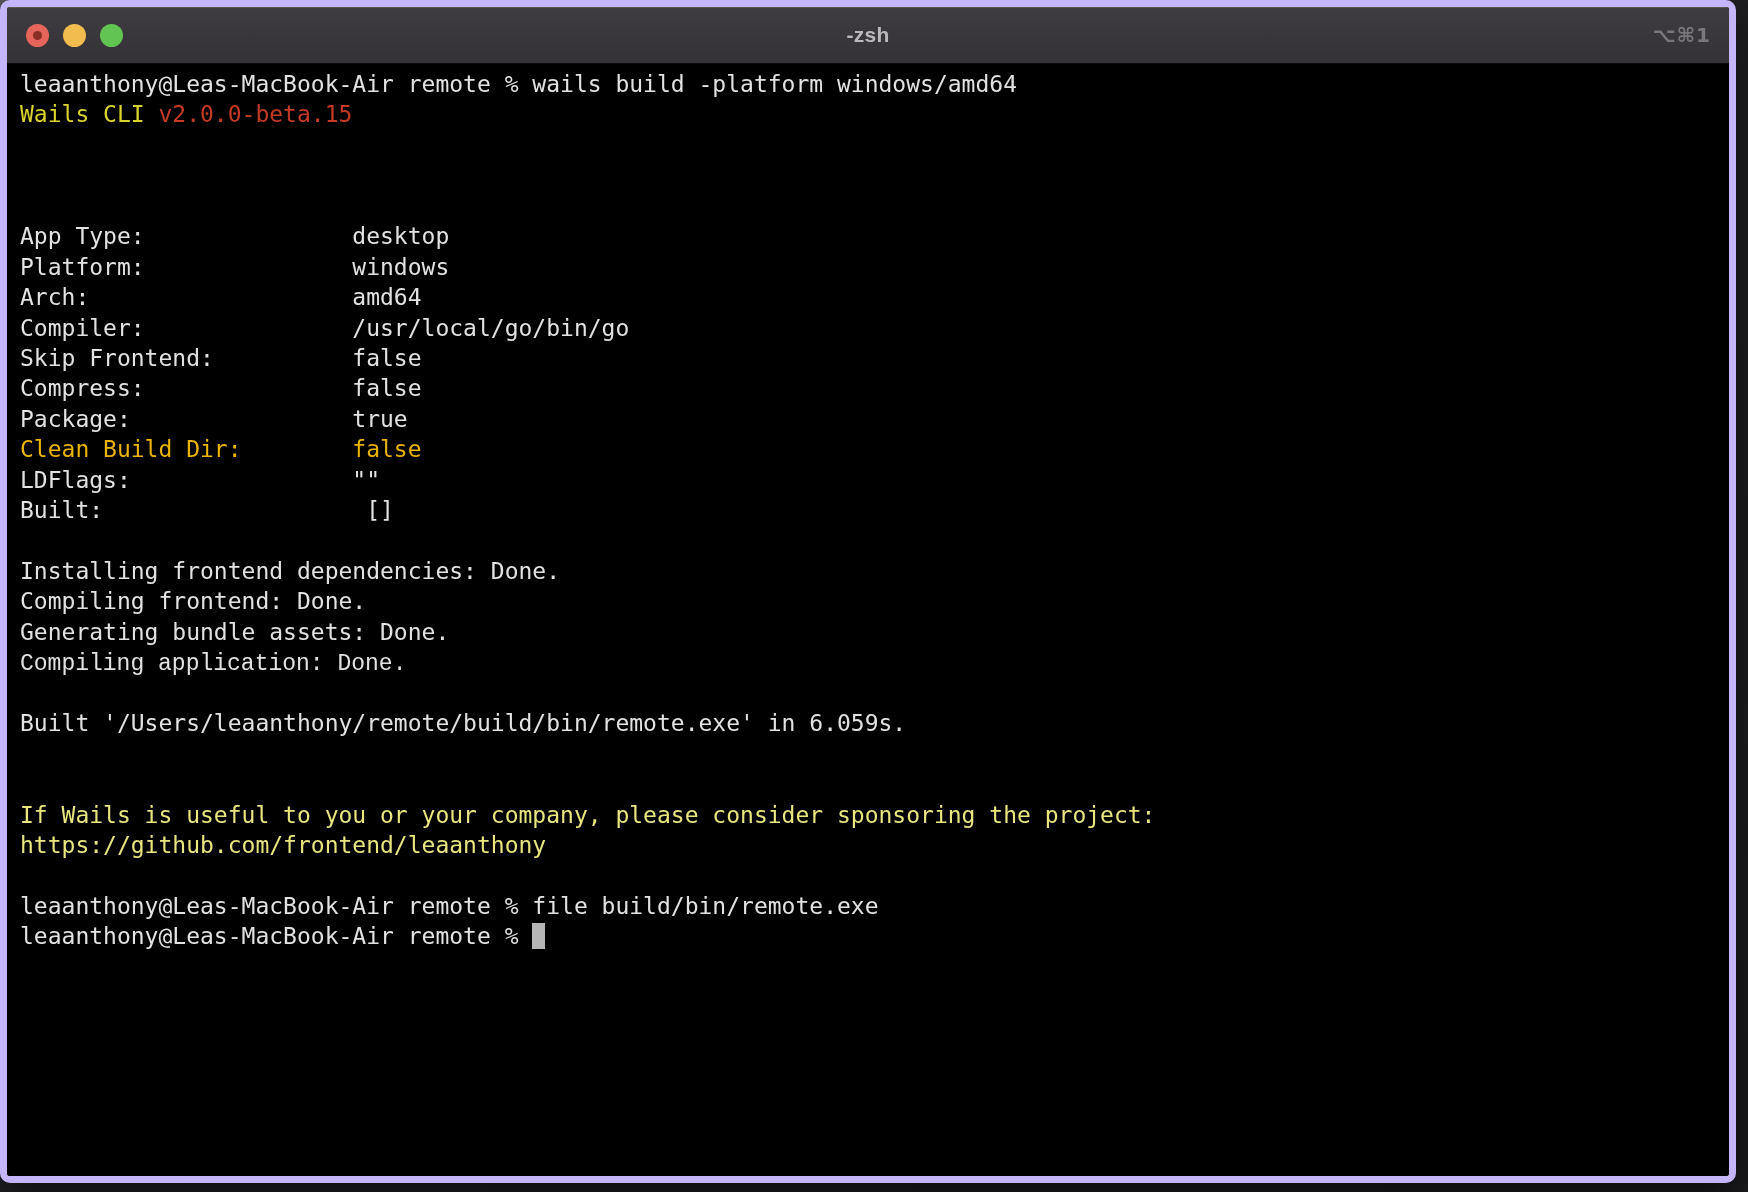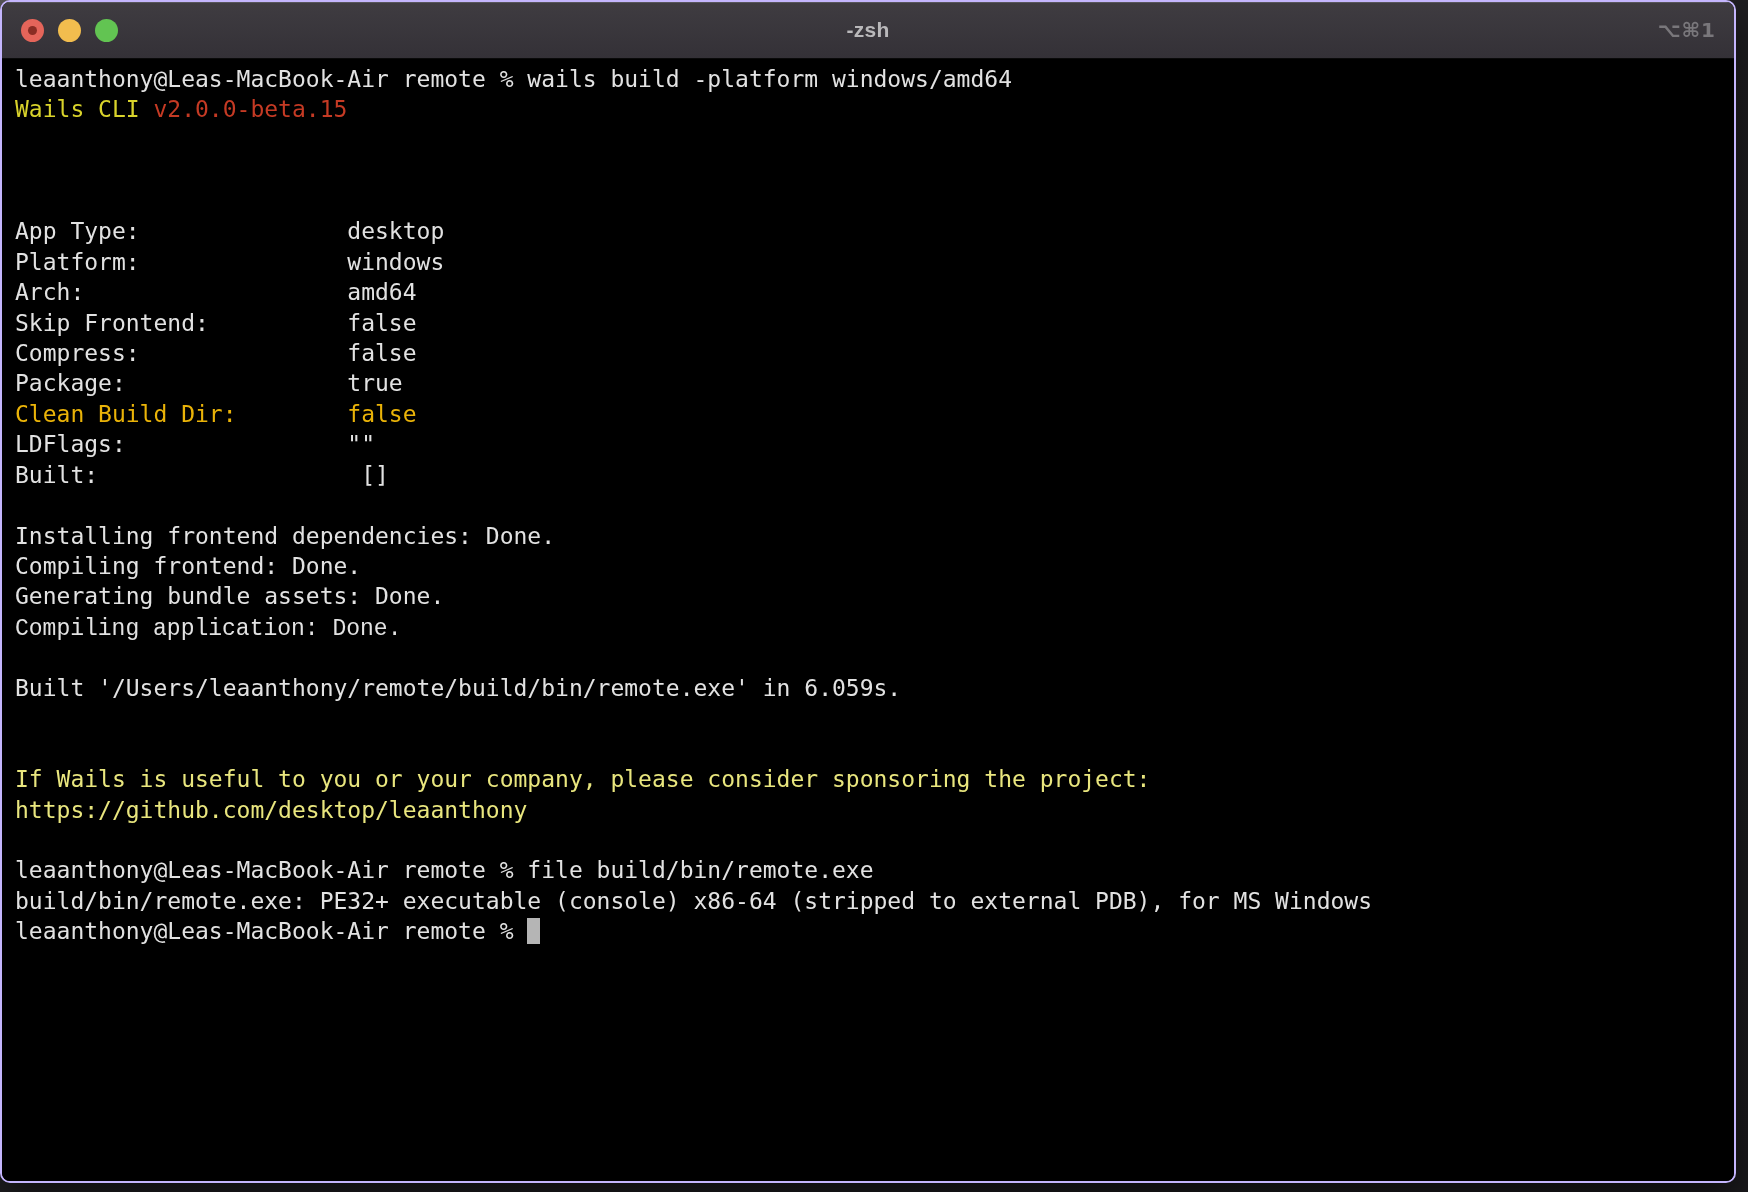--- a/index.html
+++ b/index.html
@@ -17,21 +17,21 @@
     background: linear-gradient(135deg, #59575a 0%, #3a393c 3%, #232225 20%, #1b1a1d 100%);
   }
   .window {
     position: absolute;
     left: 0;
     top: 0;
     right: 12px;
     bottom: 9px;
     background: #000000;
     border-radius: 10px;
-    border: 2px solid #c4b5fd;
+    border: 7px solid #c4b5fd;
     box-shadow: 0 18px 40px rgba(0,0,0,0.55);
     overflow: hidden;
     display: flex;
     flex-direction: column;
   }
   .titlebar {
     height: 56px;
     flex: 0 0 56px;
     background: linear-gradient(#3f3c41, #343137);
     border-bottom: 1px solid #0a0a0a;
@@ -130,36 +130,36 @@
   <div class="terminal">
     <div>
         <div class="t-line"><span style="color: rgb(226, 226, 226);">leaanthony@Leas-MacBook-Air remote % wails build -platform windows/amd64</span></div>
         <div class="t-line"><span style="color: rgb(217, 211, 43);">Wails CLI </span><span style="color: rgb(197, 58, 36);">v2.0.0-beta.15</span></div>
         <div class="t-line">&nbsp;</div>
         <div class="t-line">&nbsp;</div>
         <div class="t-line">&nbsp;</div>
         <div class="t-line"><span style="color: rgb(226, 226, 226);">App Type:               desktop</span></div>
         <div class="t-line"><span style="color: rgb(226, 226, 226);">Platform:               windows</span></div>
         <div class="t-line"><span style="color: rgb(226, 226, 226); text-align: right;">Arch:                   amd64</span></div>
+        <div class="t-line"><span style="color: rgb(226, 226, 226);">Compiler:               /usr/local/go/bin/go</span></div>
         <div class="t-line"><span style="color: rgb(226, 226, 226);">Skip Frontend:          false</span></div>
         <div class="t-line"><span style="color: rgb(226, 226, 226);">Compress:               false</span></div>
         <div class="t-line"><span style="color: rgb(226, 226, 226);">Package:                true</span></div>
         <div class="t-line"><span style="color: #eab308;">Clean Build Dir:        false</span></div>
         <div class="t-line"><span style="color: rgb(226, 226, 226);">LDFlags:                ""</span></div>
         <div class="t-line"><span style="color: rgb(226, 226, 226);">Built:                   []</span></div>
         <div class="t-line">&nbsp;</div>
         <div class="t-line"><span style="color: rgb(226, 226, 226);">Installing frontend dependencies: Done.</span></div>
         <div class="t-line"><span style="color: rgb(226, 226, 226);">Compiling frontend: Done.</span></div>
         <div class="t-line"><span style="color: rgb(226, 226, 226);">Generating bundle assets: Done.</span></div>
         <div class="t-line"><span style="color: rgb(226, 226, 226); font-family: Liberation Mono, monospace;">Compiling application: Done.</span></div>
         <div class="t-line">&nbsp;</div>
         <div class="t-line"><span style="color: rgb(226, 226, 226);">Built '/Users/leaanthony/remote/build/bin/remote.exe' in 6.059s.</span></div>
         <div class="t-line">&nbsp;</div>
         <div class="t-line">&nbsp;</div>
         <div class="t-line"><span style="color: rgb(233, 230, 126);">If Wails is useful to you or your company, please consider sponsoring the project:</span></div>
-        <div class="t-line"><span style="color: rgb(233, 230, 126);">https://github.com/desktop/leaanthony</span></div>
+        <div class="t-line"><span style="color: rgb(233, 230, 126);">https://github.com/frontend/leaanthony</span></div>
         <div class="t-line">&nbsp;</div>
         <div class="t-line"><span style="color: rgb(226, 226, 226);">leaanthony@Leas-MacBook-Air remote % file build/bin/remote.exe</span></div>
-        <div class="t-line"><span style="color: rgb(226, 226, 226);">build/bin/remote.exe: PE32+ executable (console) x86-64 (stripped to external PDB), for MS Windows</span></div>
         <div class="t-line"><span style="color: rgb(226, 226, 226);">leaanthony@Leas-MacBook-Air remote % </span><span class="cursor" style="background: rgb(181, 181, 181);"></span></div>
       </div>
   </div>
 </div>
 
 </body></html>

